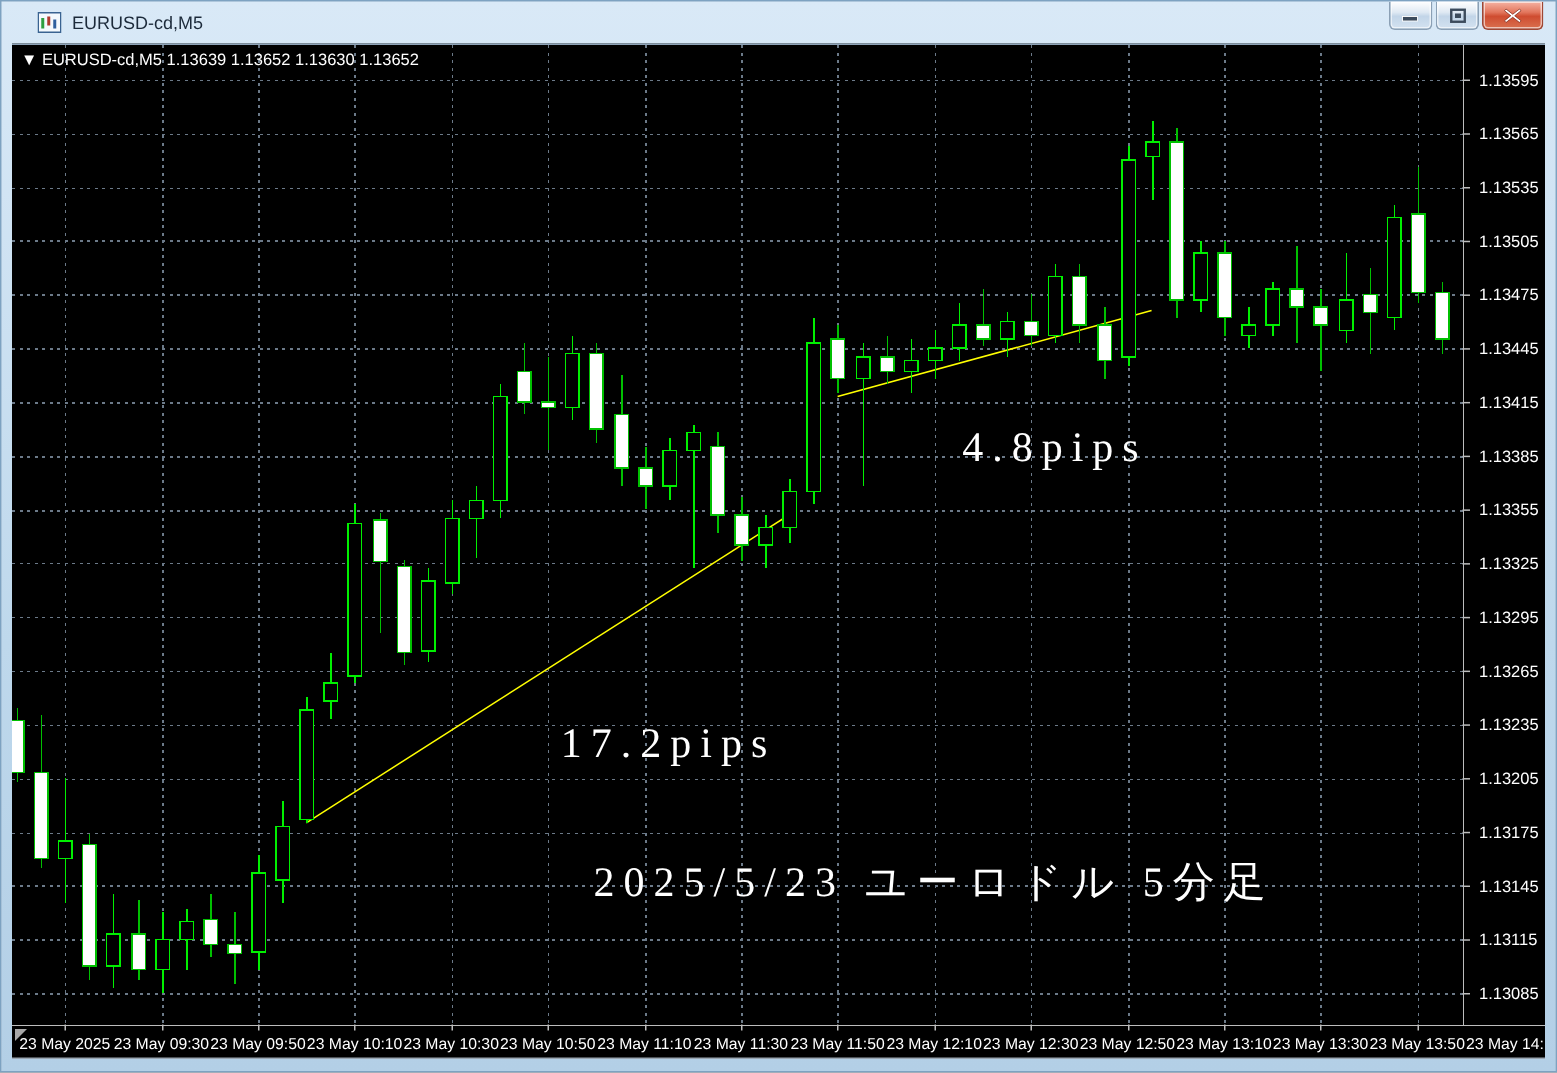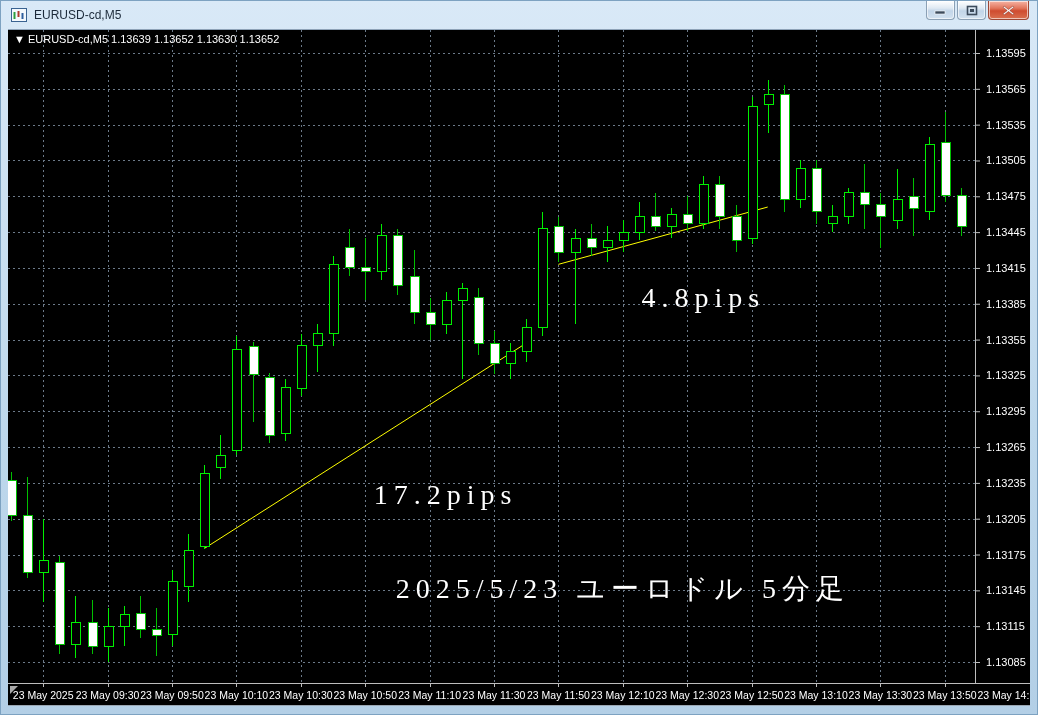--- a/index.html
+++ b/index.html
@@ -1,18 +1,18 @@
 <!DOCTYPE html>
 <html><head>
 <meta charset="utf-8">
 <style>
   html,body{margin:0;padding:0;background:#e8eef4;font-family:"Liberation Sans",sans-serif;}
   .window{position:relative;width:1038px;height:715px;box-sizing:border-box;
     background:linear-gradient(#d9e9f7,#bed8ec 60%,#b3cfe6);border:1px solid #7da2c1;}
-  .titlebar{position:relative;height:28px;display:flex;align-items:center;padding-left:10px;}
+  .titlebar{position:relative;height:28px;display:flex;align-items:center;padding-left:24px;}
   .app-icon{width:16px;height:16px;margin-right:7px;display:inline-block;}
   .title-text{font-size:12px;color:#1c2a3a;}
   .win-buttons{position:absolute;top:0;right:8px;display:flex;gap:2px;}
   .wbtn{height:19px;border-radius:0 0 4px 4px;border:1px solid #8ba0b5;border-top:none;
     display:flex;align-items:center;justify-content:center;padding:0;cursor:default;
     background:linear-gradient(#ffffff,#dfe9f3 40%,#c2d5e8 55%,#d3e2f0);box-shadow:inset 0 0 0 1px rgba(255,255,255,.6);}
   .wbtn.minmax{width:29px;}
   .wbtn.close{width:41px;background:linear-gradient(#f6b4a5,#e2765d 40%,#cf4c30 55%,#d9704f);border-color:#9e4734;}
   .chart-frame{position:relative;width:1022px;height:675px;margin:0 auto;background:#000;
     border-top:1px solid #8ea3b8;border-bottom:1px solid #9aa6b2;}

